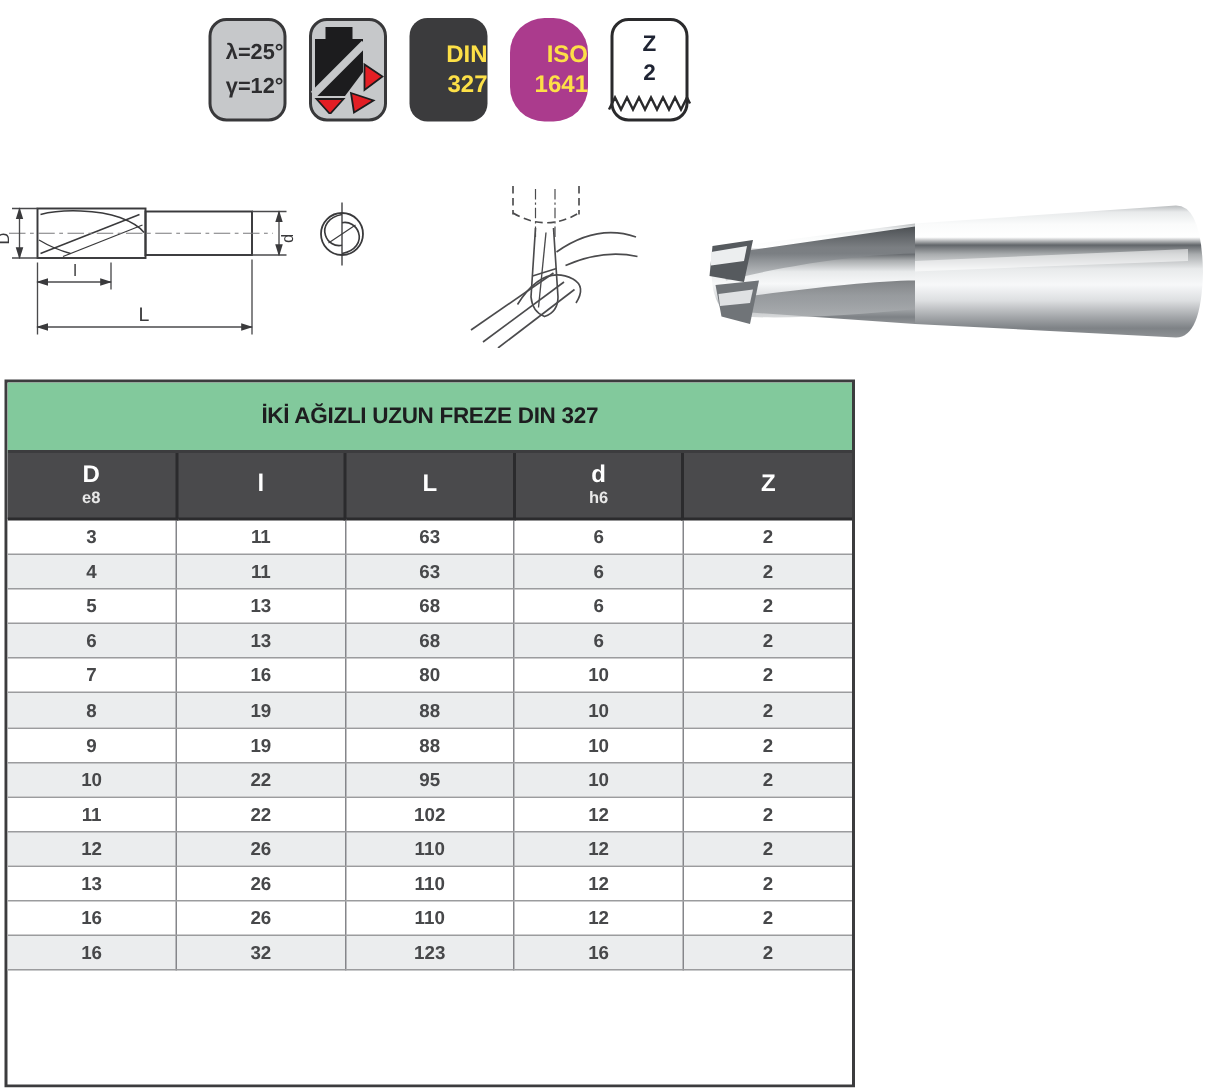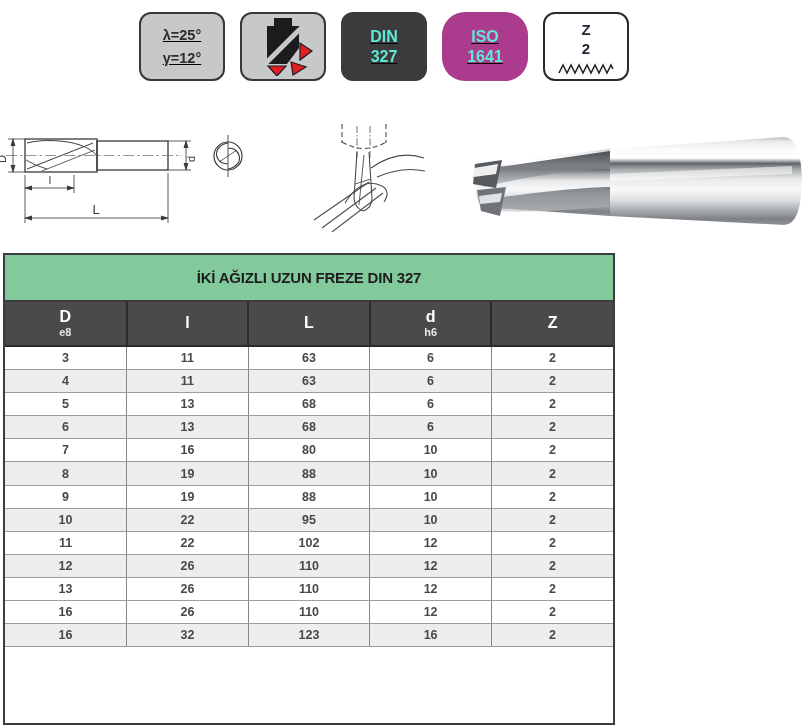--- a/index.html
+++ b/index.html
@@ -1,42 +1,42 @@
 <!DOCTYPE html>
 <html><head>
 <meta charset="utf-8">
 <style>
   html,body{margin:0;padding:0;background:#ffffff;}
   body{width:812px;height:725px;position:relative;overflow:hidden;
        font-family:"Liberation Sans", sans-serif;}
 
   
   .badges{position:absolute;left:139px;top:12px;display:flex;gap:15px;}
-  .badge{width:86px;height:69px;box-sizing:border-box;border-radius:12px;
-         display:flex;flex-direction:column;align-items:center;justify-content:center;
-         position:relative;text-decoration:underline;}
+  .badge{width:52px;height:69px;box-sizing:border-box;border-radius:12px;
+         display:flex;flex-direction:column;align-items:flex-end;justify-content:center;
+         position:relative;}
   .badge.gray{background:#c6c8ca;border:2.5px solid #38383a;}
   .badge.dark{background:#3b3b3d;}
   .badge.magenta{background:#ab3b8d;border-radius:23px;}
   .badge.white{background:#ffffff;border:2.5px solid #2a2a2c;}
   .badge .ln{display:block;text-align:center;}
   .badge.gray .ln{font-size:14.5px;font-weight:600;color:#2d2d2f;line-height:1.55;}
   .badge.type .ln{font-size:21px;font-weight:500;color:#3a3a3c;line-height:1.18;}
-  .badge.dark .ln,.badge.magenta .ln{font-size:16px;font-weight:700;color:#5eead4;line-height:1.2;}
+  .badge.dark .ln,.badge.magenta .ln{font-size:16px;font-weight:700;color:#fde047;line-height:1.2;}
   .badge.white .ln{font-size:15px;font-weight:700;color:#1f2433;line-height:1.25;}
   .badge.white .stack{position:absolute;top:7px;left:0;right:0;}
   .badge .zigzag{position:absolute;bottom:4px;left:50%;transform:translateX(-50%);}
 
   
   .tech-drawing{position:absolute;left:0px;top:105px;}
   .op-sketch{position:absolute;left:312px;top:122px;}
   .photo{position:absolute;left:462px;top:124px;}
 
   
-  .table-wrap{position:absolute;left:3px;top:253px;width:612px;height:472px;
+  .table-wrap{position:absolute;left:3px;top:253px;width:567px;height:472px;
               box-sizing:border-box;border:2px solid #3c3c3e;overflow:hidden;}
   .title-bar{height:47px;background:#82c99c;border-bottom:2px solid #3c3c3e;
              box-sizing:border-box;display:flex;align-items:center;justify-content:center;
              font-size:15px;font-weight:700;color:#1d1d1f;letter-spacing:-0.2px;}
   table{width:100%;border-collapse:collapse;table-layout:fixed;}
   thead th{background:#4a4a4c;height:43px;border-right:2px solid #2b2b2d;
            border-bottom:2px solid #2b2b2d;padding:0;}
   thead th:last-child{border-right:none;}
   .cellstack{display:flex;flex-direction:column;align-items:center;justify-content:center;height:100%;}
   .h-main{font-size:16px;font-weight:700;color:#ffffff;line-height:1.05;}

